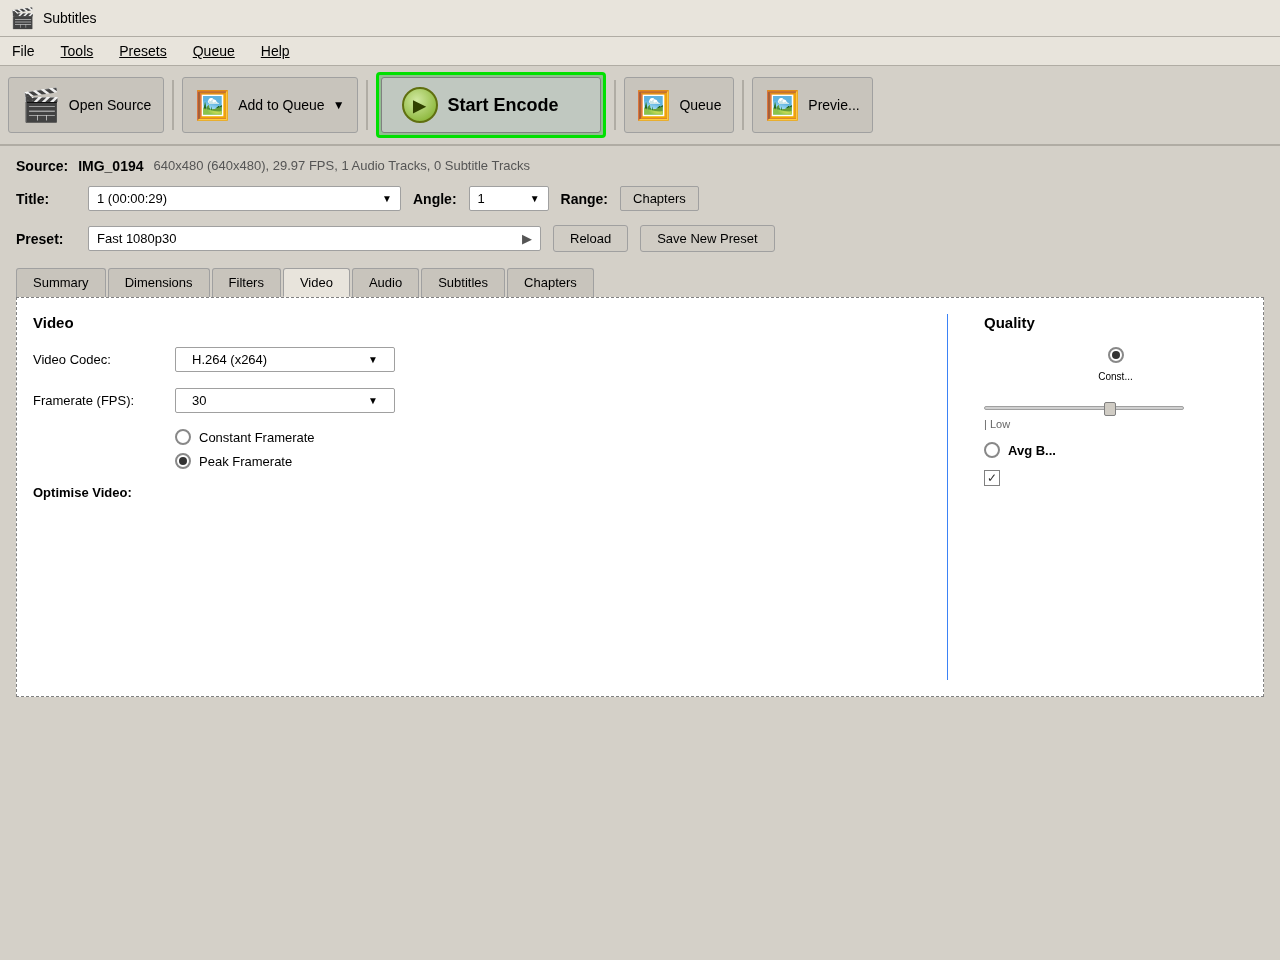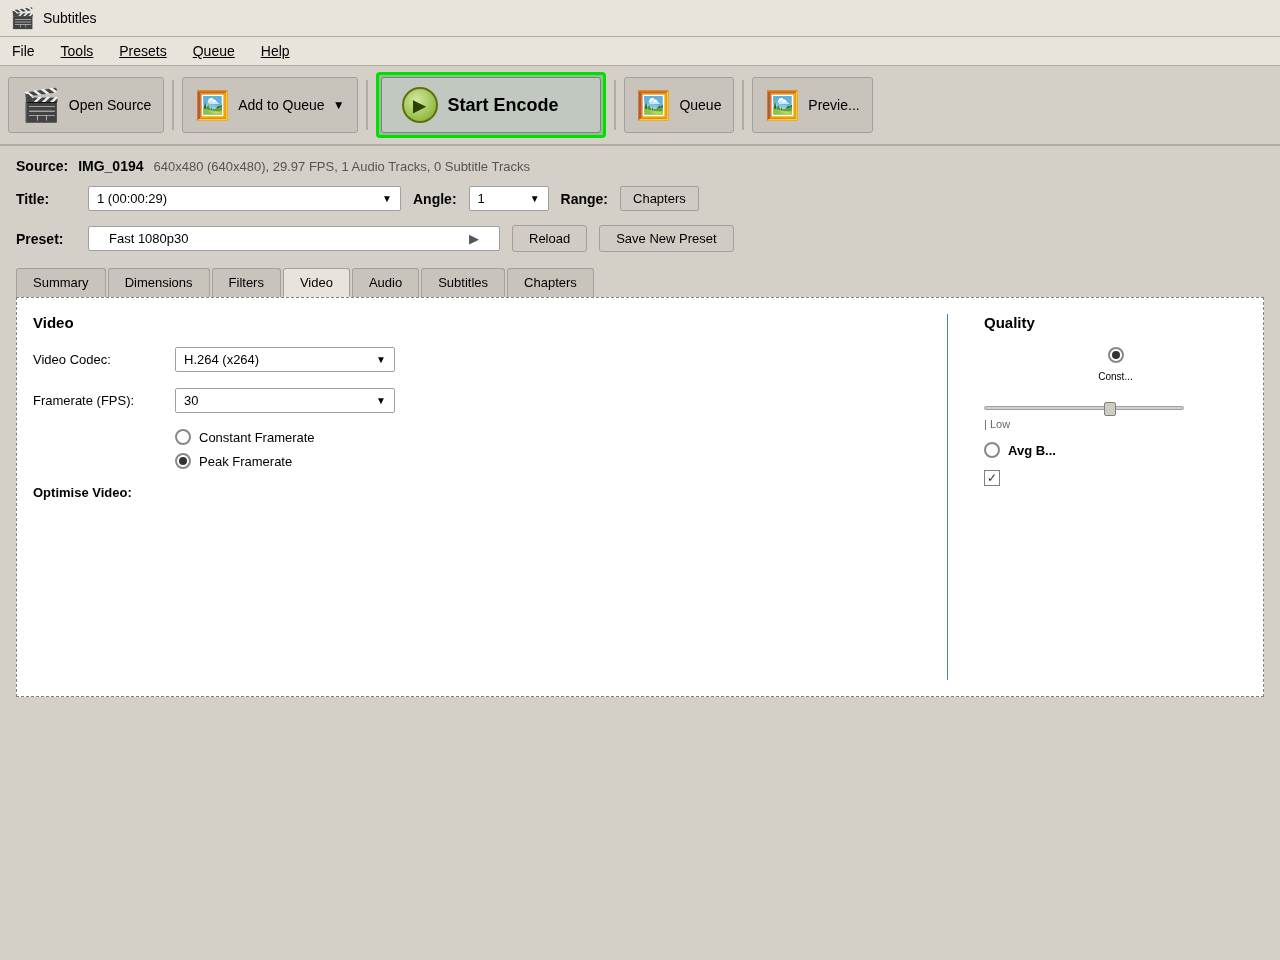--- a/index.html
+++ b/index.html
@@ -96,21 +96,21 @@
       background: #b0aca4;
       margin: 0 4px;
     }
     
     .main-content {
       background: #d4d0c8;
       padding: 12px 16px;
     }
     .source-row {
       display: flex;
-      align-items: flex-end;
+      align-items: flex-start;
       gap: 10px;
       margin-bottom: 12px;
     }
     .source-label { font-weight: bold; font-size: 14px; }
     .source-filename { font-size: 14px; font-weight: bold; }
     .source-info { font-size: 13px; color: #555; }
     .form-row {
       display: flex;
       align-items: center;
       gap: 12px;
@@ -141,27 +141,27 @@
     .preset-row {
       display: flex;
       align-items: center;
       gap: 12px;
       margin-bottom: 16px;
     }
     .preset-dropdown {
       background: white;
       border: 1px solid #a0a0a0;
       border-radius: 2px;
-      padding: 4px 20px;
+      padding: 4px 8px;
       display: flex;
       align-items: flex-end;
       justify-content: space-between;
       cursor: pointer;
       font-size: 13px;
-      width: 412px;
+      width: 453px;
     }
     .preset-arrow { color: #555; }
     .action-btn {
       background: #d0ccc4;
       border: 1px solid #a0a0a0;
       border-radius: 3px;
       padding: 5px 16px;
       font-size: 13px;
       cursor: pointer;
       white-space: nowrap;
@@ -219,21 +219,21 @@
       margin-bottom: 16px;
     }
     .field-label {
       min-width: 130px;
       font-size: 13px;
     }
     .field-dropdown {
       background: white;
       border: 1px solid #a0a0a0;
       border-radius: 2px;
-      padding: 4px 8px;
+      padding: 4px 16px;
       display: flex;
       align-items: center;
       justify-content: space-between;
       cursor: pointer;
       font-size: 13px;
       width: 220px;
     }
     .radio-group {
       display: flex;
       flex-direction: column;

